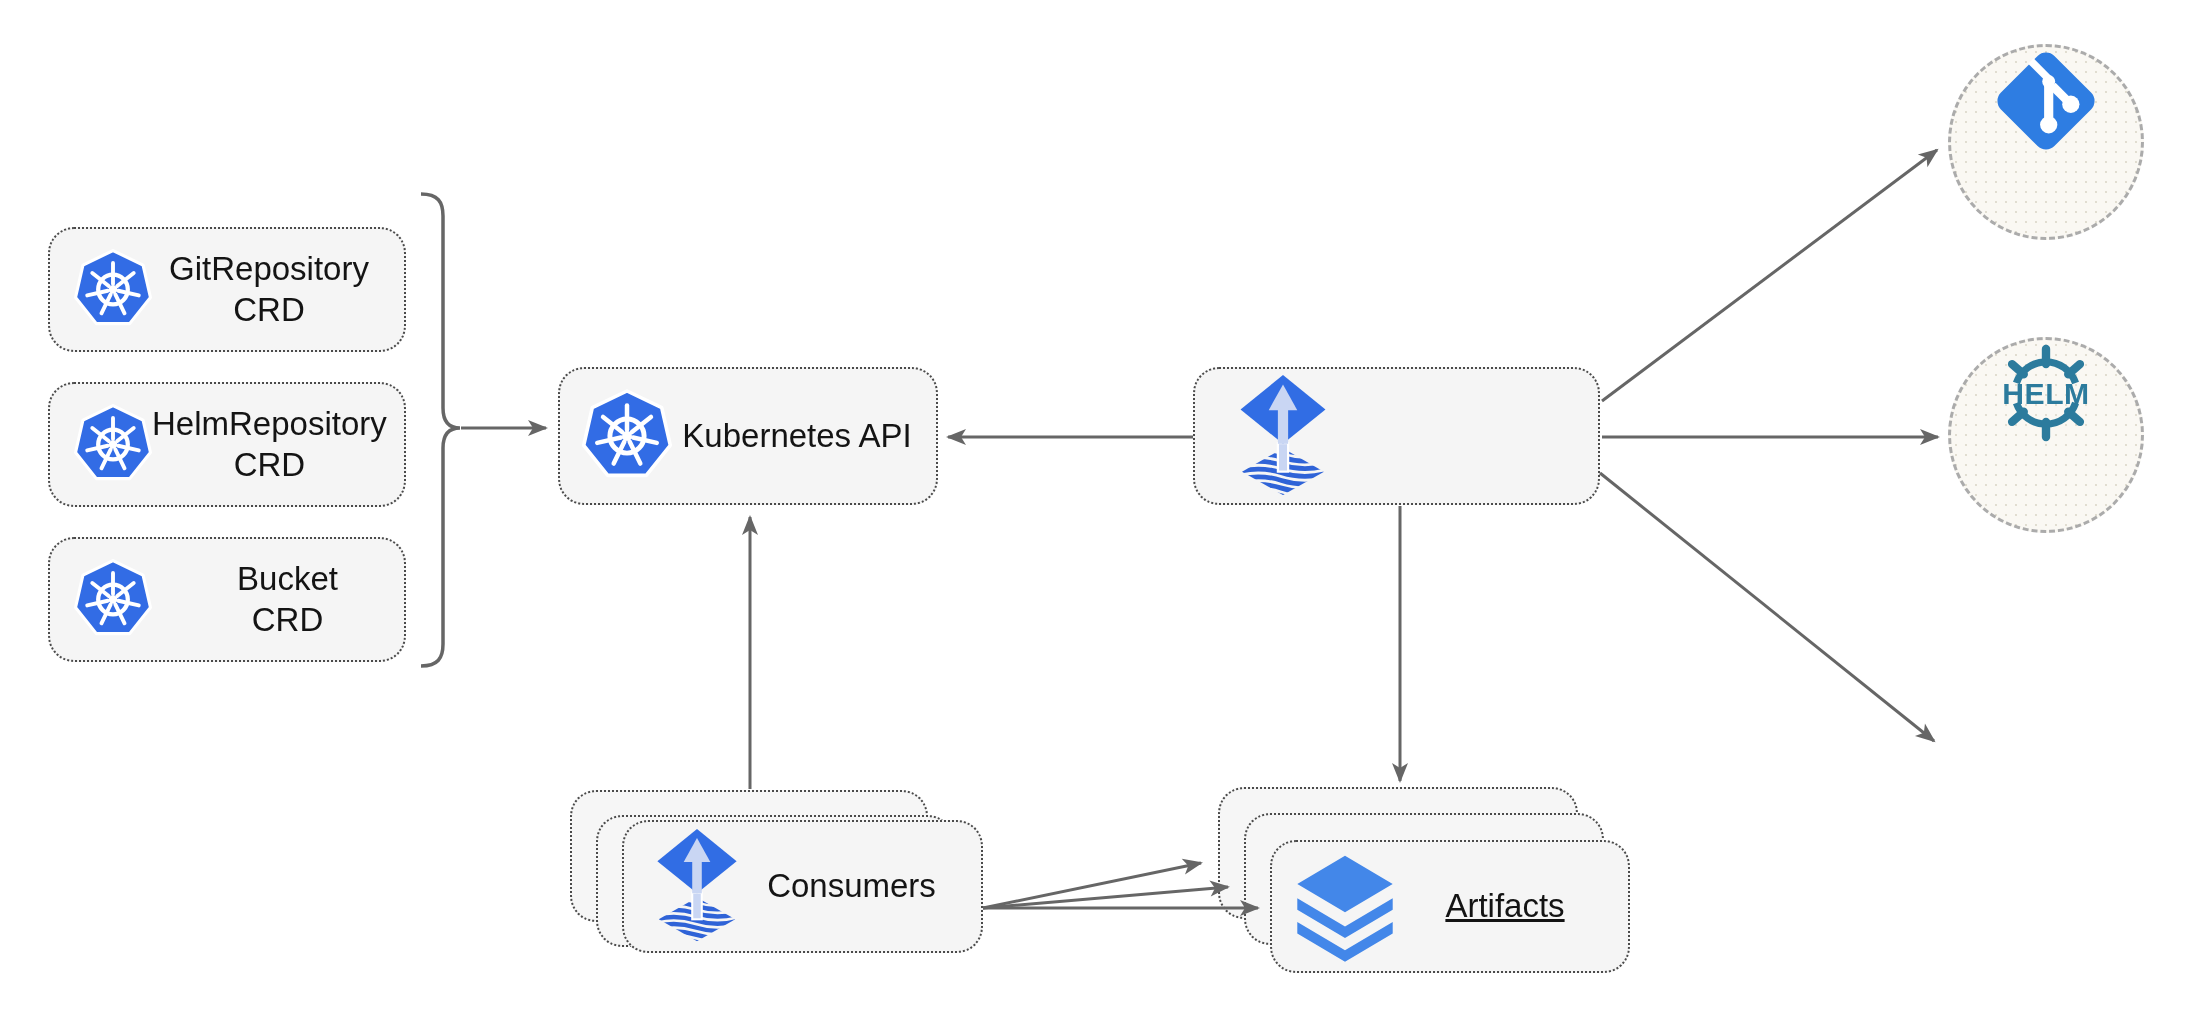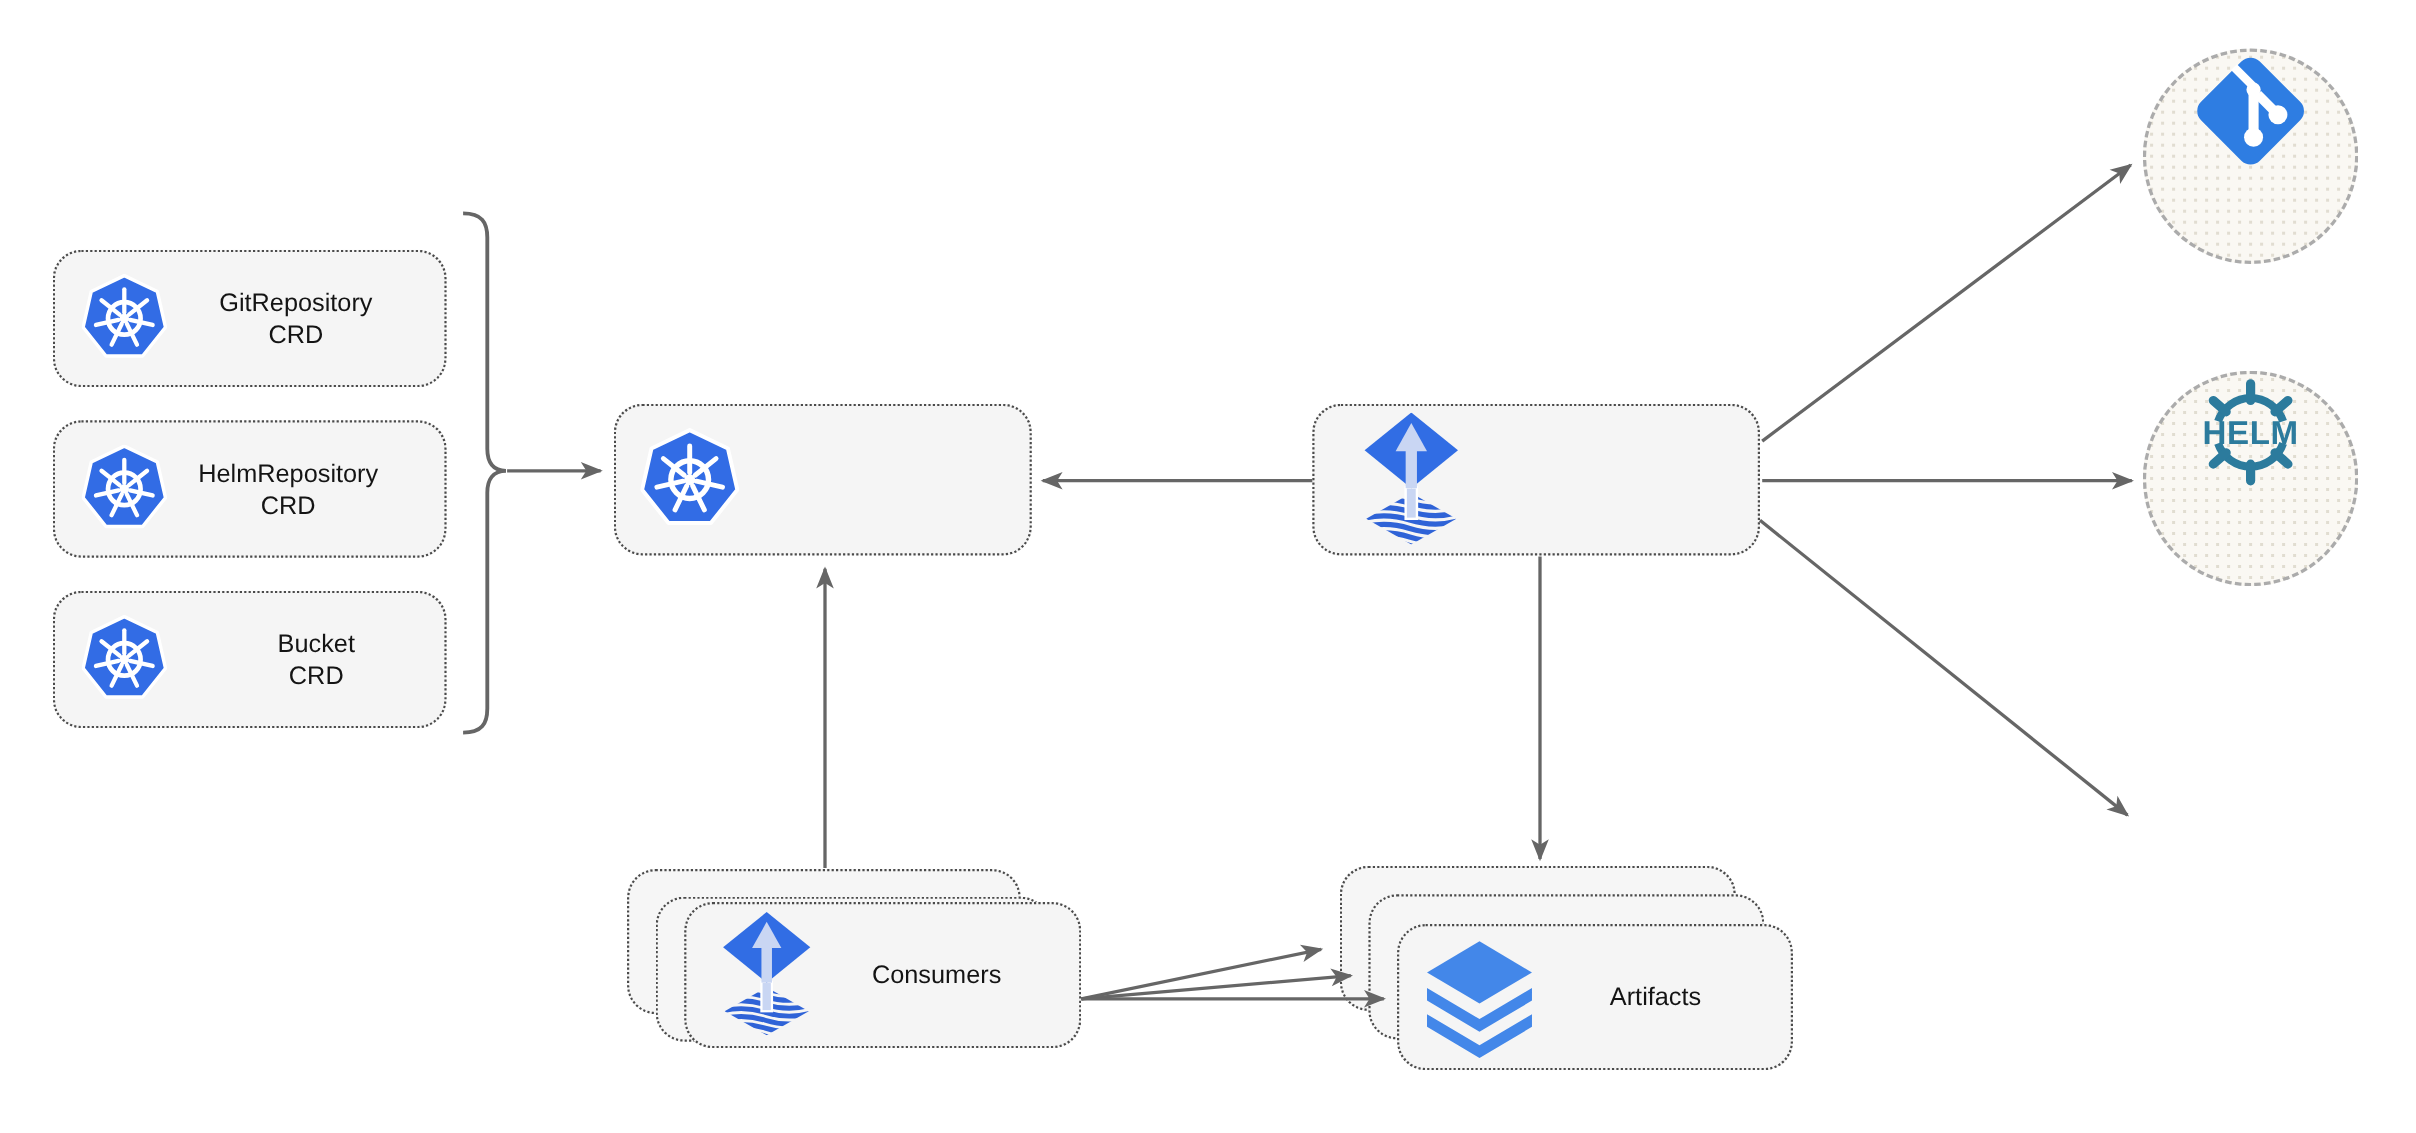--- a/index.html
+++ b/index.html
@@ -2,21 +2,21 @@
 <html><head>
 <meta charset="utf-8">
 <style>
   html,body{margin:0;padding:0;background:#fff;}
   #stage{position:relative;width:2196px;height:1030px;background:#ffffff;overflow:hidden;
          font-family:"Liberation Sans","DejaVu Sans",sans-serif;color:#111;}
   .box{position:absolute;box-sizing:border-box;background:#f5f5f5;border:2.5px dotted #4a4a4a;
        border-radius:26px;display:flex;align-items:center;}
   .stackbox{position:absolute;box-sizing:border-box;background:#f6f6f6;border:2.5px dotted #4a4a4a;
        border-radius:26px;}
-  .label{font-size:23px;line-height:1.22;color:#141414;text-align:center;flex:1;}
+  .label{font-size:33px;line-height:1.22;color:#141414;text-align:center;flex:1;}
   .iconwrap{flex:0 0 auto;display:flex;align-items:center;justify-content:center;}
   .circle{position:absolute;box-sizing:border-box;width:196px;height:196px;border-radius:50%;
        border:3px dashed #ababab;background-color:#faf8f3;
        background-image:radial-gradient(rgba(160,150,120,0.28) 1.3px,transparent 1.5px);
        background-size:10px 10px;display:flex;align-items:flex-start;justify-content:center;}
   svg{display:block;}
   #edges{position:absolute;left:0;top:0;pointer-events:none;z-index:6;}
   .edge{stroke:#666;stroke-width:3;fill:none;}
   .brace{stroke:#666;stroke-width:3.5;fill:none;}
 </style>
@@ -98,20 +98,21 @@
       <div>CRD</div>
     </div>
   </div>
 
   <div class="box" style="left:558px;top:367px;width:380px;height:138px;">
     <span class="iconwrap" style="margin-left:22px;">
       <svg width="90" height="94">
           <use href="#sym-k8s"></use>
         </svg>
     </span>
+    <div class="label" style="margin-right:14px;">Kubernetes API</div>
   </div>
 
   <div class="box" style="left:1193px;top:367px;width:407px;height:138px;">
     <span class="iconwrap" style="margin-left:44px;">
       <svg width="88" height="123">
           <use href="#sym-flux"></use>
         </svg>
     </span>
   </div>
 
@@ -129,21 +130,21 @@
   <div class="stackbox" style="left:1218px;top:787px;width:360px;height:132px;"></div>
   <div class="stackbox" style="left:1244px;top:813px;width:360px;height:132px;"></div>
   <div class="box" style="left:1270px;top:840px;width:360px;height:133px;">
     <span class="iconwrap" style="margin-left:20px;">
       <svg width="106" height="110" viewBox="0 0 120 124">
         <polygon points="60,4 114,36 60,68 6,36" fill="#4387E9"></polygon>
         <polygon points="6,52 60,84 114,52 114,65 60,97 6,65" fill="#4387E9"></polygon>
         <polygon points="6,79 60,111 114,79 114,92 60,124 6,92" fill="#4387E9"></polygon>
       </svg>
     </span>
-    <div class="label" style="margin-right:16px;">Artifacts</div>
+    <div class="label" style="margin-right:16px;text-decoration:underline;">Artifacts</div>
   </div>
 
   <div class="circle" style="left:1948px;top:44px;">
     <span>
       <svg width="108" height="108" viewBox="0 0 100 100">
         <g transform="rotate(45 50 50)">
           <rect x="15" y="15" width="70" height="70" rx="11" fill="#2E7DE2"></rect>
         </g>
         <g stroke="#fff" fill="none">
           <line x1="36" y1="13" x2="52" y2="29" stroke-width="7"></line>

